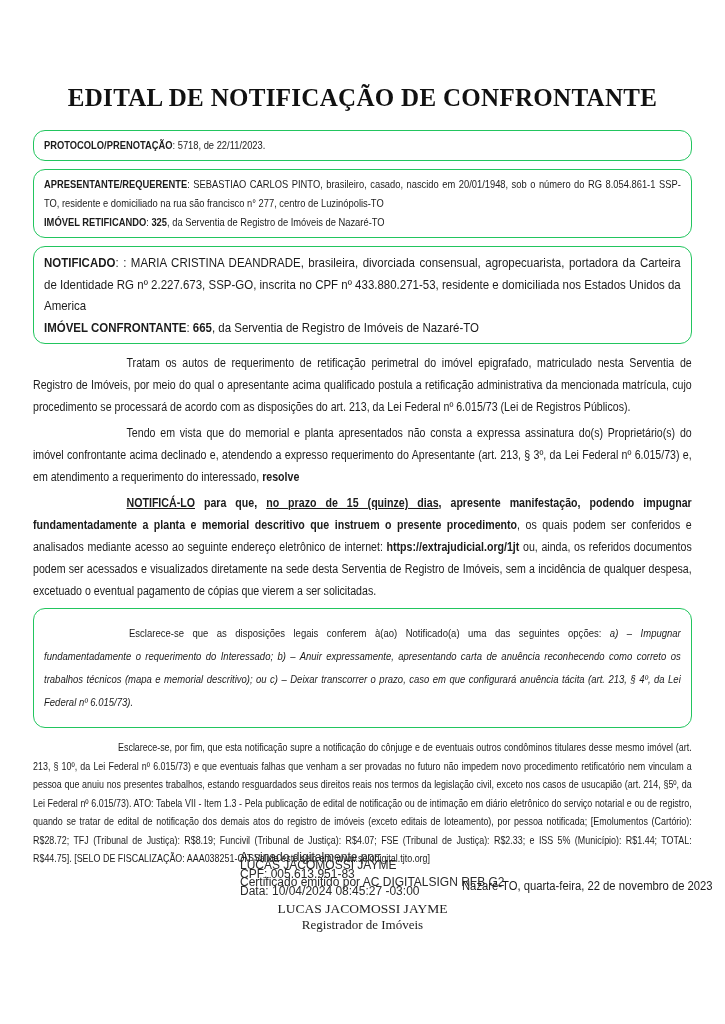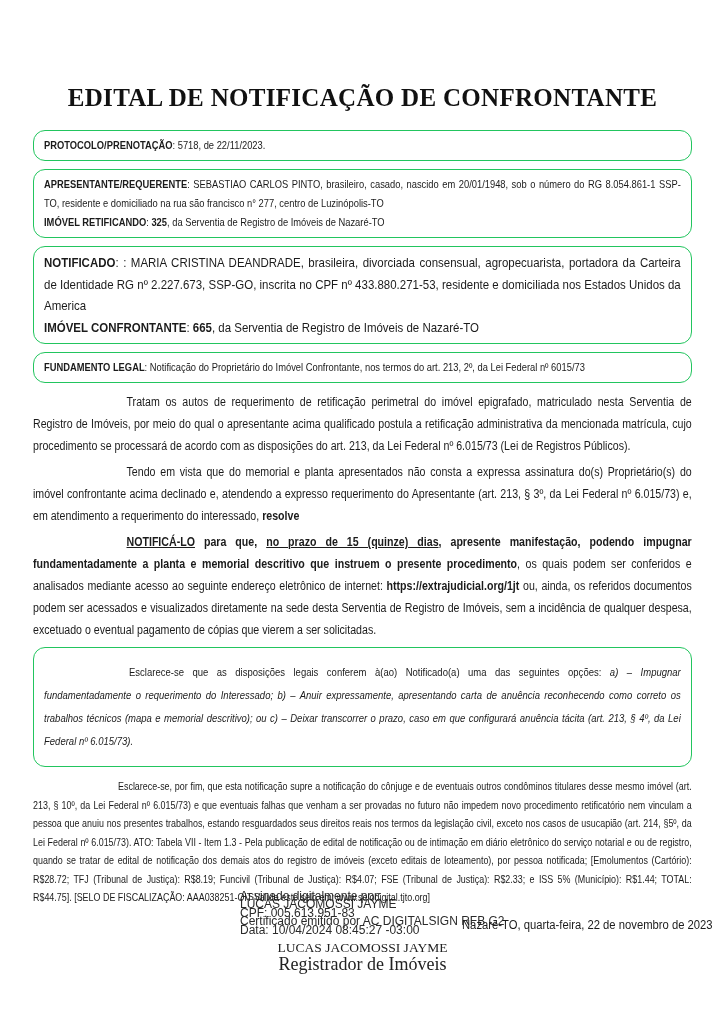--- a/index.html
+++ b/index.html
@@ -49,21 +49,21 @@
   .sig-digital div{white-space:nowrap;}
   .sig-date{
     font-size:12.5px;color:#1b1b1b;margin:26px 0 0 4px;white-space:nowrap;
     transform:scaleX(0.9);transform-origin:0 0;
   }
   .sig-name{
     font-family:"Liberation Serif",serif;text-align:center;
     margin-top:6px;color:#222;
   }
   .sig-name .nm{font-size:13.5px;line-height:16px;}
-  .sig-name .rl{font-size:18px;line-height:16px;}
+  .sig-name .rl{font-size:13px;line-height:16px;}
 </style>
 </head>
 <body>
 
 <div class="page">
 
   <h1 class="title">EDITAL DE NOTIFICAÇÃO DE CONFRONTANTE</h1>
 
   <div class="box">
     <p class="sm cond"><span class="b">PROTOCOLO/PRENOTAÇÃO</span><span>: 5718, de 22/11/2023.</span></p>
@@ -72,23 +72,20 @@
   <div class="box">
     <p class="sm cond"><span class="b">APRESENTANTE/REQUERENTE</span><span>: SEBASTIAO CARLOS PINTO, brasileiro, casado, nascido em 20/01/1948, sob o número do RG 8.054.861-1 SSP-TO, residente e domiciliado na rua são francisco n° 277, centro de Luzinópolis-TO</span></p>
     <p class="sm cond"><span class="b">IMÓVEL RETIFICANDO</span><span>: </span><span class="b">325</span><span>, da Serventia de Registro de Imóveis de Nazaré-TO</span></p>
   </div>
 
   <div class="box">
     <p class="lg cond"><span class="b">NOTIFICADO</span><span>: : MARIA CRISTINA DEANDRADE, brasileira, divorciada consensual, agropecuarista, portadora da Carteira de Identidade RG nº 2.227.673, SSP-GO, inscrita no CPF nº 433.880.271-53, residente e domiciliada nos Estados Unidos da America</span></p>
     <p class="lg cond"><span class="b">IMÓVEL CONFRONTANTE</span><span>: </span><span class="b">665</span><span>, da Serventia de Registro de Imóveis de Nazaré-TO</span></p>
   </div>
 
-  <div class="box">
-    <p class="sm cond"><span class="b">FUNDAMENTO LEGAL</span><span>: Notificação do Proprietário do Imóvel Confrontante, nos termos do art. 213, 2º, da Lei Federal nº 6015/73</span></p>
-  </div>
 
   <p class="para first cond">Tratam os autos de requerimento de retificação perimetral do imóvel epigrafado, matriculado nesta Serventia de Registro de Imóveis, por meio do qual o apresentante acima qualificado postula a retificação administrativa da mencionada matrícula, cujo procedimento se processará de acordo com as disposições do art. 213, da Lei Federal nº 6.015/73 (Lei de Registros Públicos).</p>
 
   <p class="para cond"><span>Tendo em vista que do memorial e planta apresentados não consta a expressa assinatura do(s) Proprietário(s) do imóvel confrontante acima declinado e, atendendo a expresso requerimento do Apresentante (art. 213, § 3º, da Lei Federal nº 6.015/73) e, em atendimento a requerimento do interessado, </span><span class="b">resolve</span></p>
 
   <p class="para cond"><span class="bu">NOTIFICÁ-LO</span><span class="b"> para que, </span><span class="bu">no prazo de 15 (quinze) dias</span><span class="b">, apresente manifestação, podendo impugnar fundamentadamente a planta e memorial descritivo que instruem o presente procedimento</span><span>, os quais podem ser conferidos e analisados mediante acesso ao seguinte endereço eletrônico de internet: </span><span class="b">https://extrajudicial.org/1jt</span><span> ou, ainda, os referidos documentos podem ser acessados e visualizados diretamente na sede desta Serventia de Registro de Imóveis, sem a incidência de qualquer despesa, excetuado o eventual pagamento de cópias que vierem a ser solicitadas.</span></p>
 
   <div class="box notebox">
     <p class="note cond"><span>Esclarece-se que as disposições legais conferem à(ao) Notificado(a) uma das seguintes opções: </span><span class="it">a) – Impugnar fundamentadamente o requerimento do Interessado; b) – Anuir expressamente, apresentando carta de anuência reconhecendo como correto os trabalhos técnicos (mapa e memorial descritivo); ou c) – Deixar transcorrer o prazo, caso em que configurará anuência tácita (art. 213, § 4º, da Lei Federal nº 6.015/73).</span></p>
   </div>

